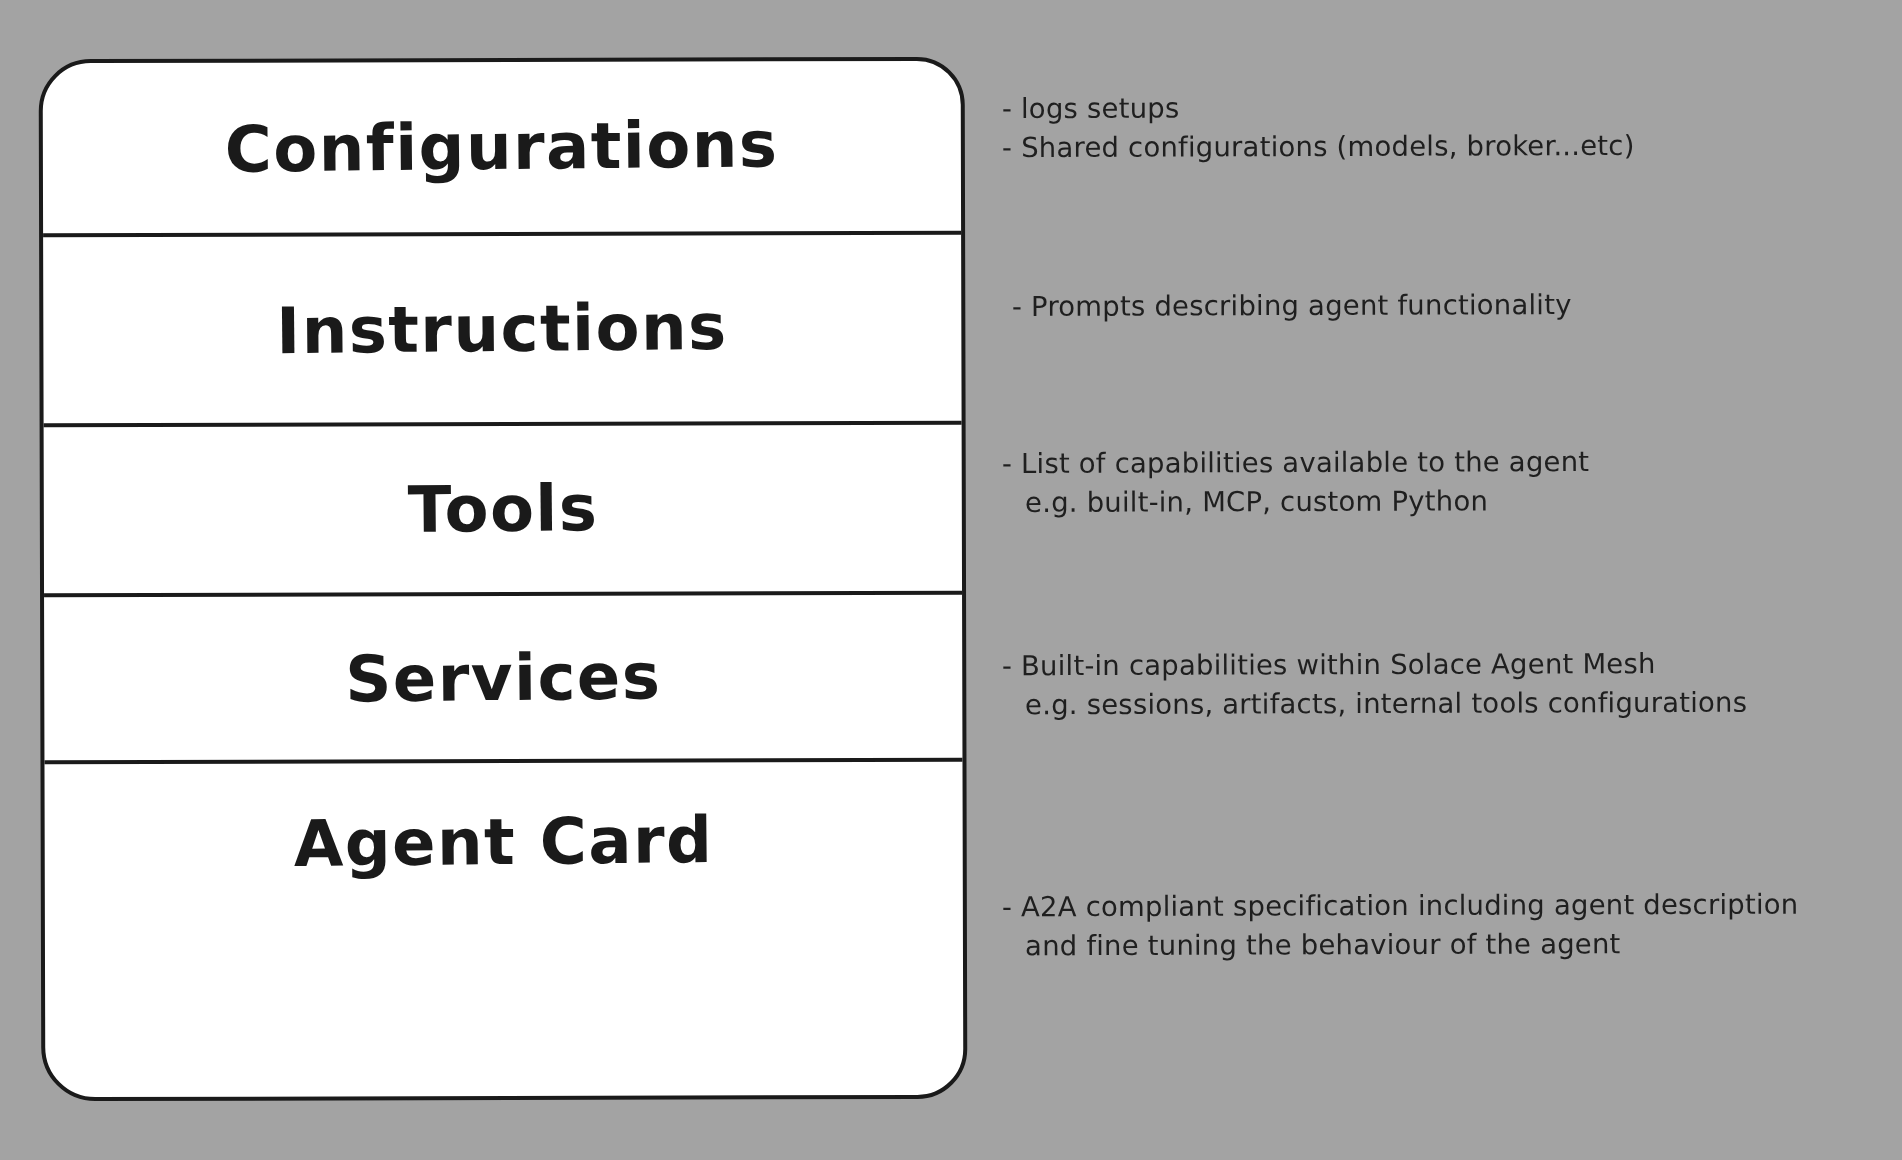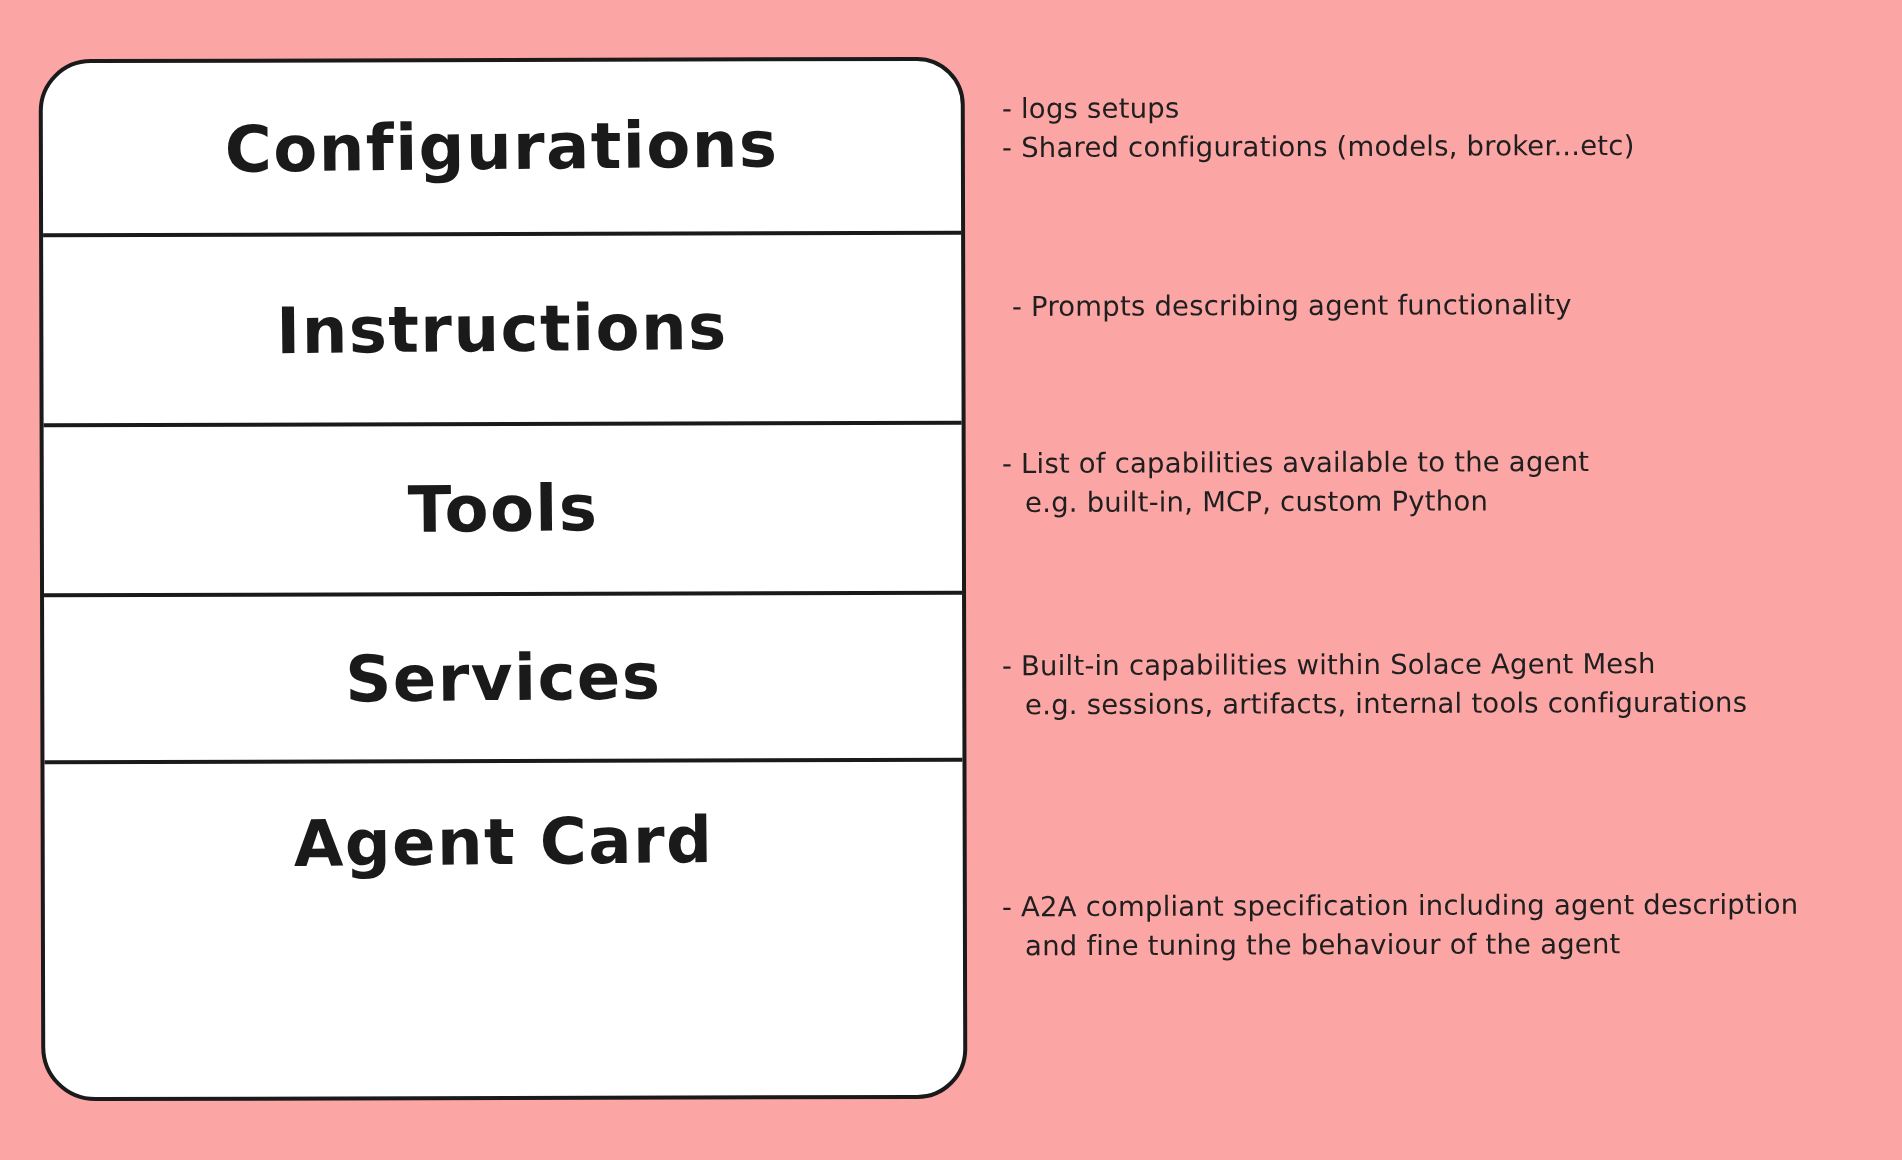--- a/index.html
+++ b/index.html
@@ -5,21 +5,21 @@
   html, body {
     margin: 0;
     padding: 0;
     background: #ffffff;
     font-family: "DejaVu Sans", sans-serif;
   }
   .canvas {
     position: relative;
     width: 1902px;
     height: 1160px;
-    background: #fca5a5;
+    background: #a3a3a3;
     overflow: hidden;
   }
 
   
   .stack-box {
     position: absolute;
     left: 40px;
     top: 58px;
     width: 926px;
     height: 1042px;

